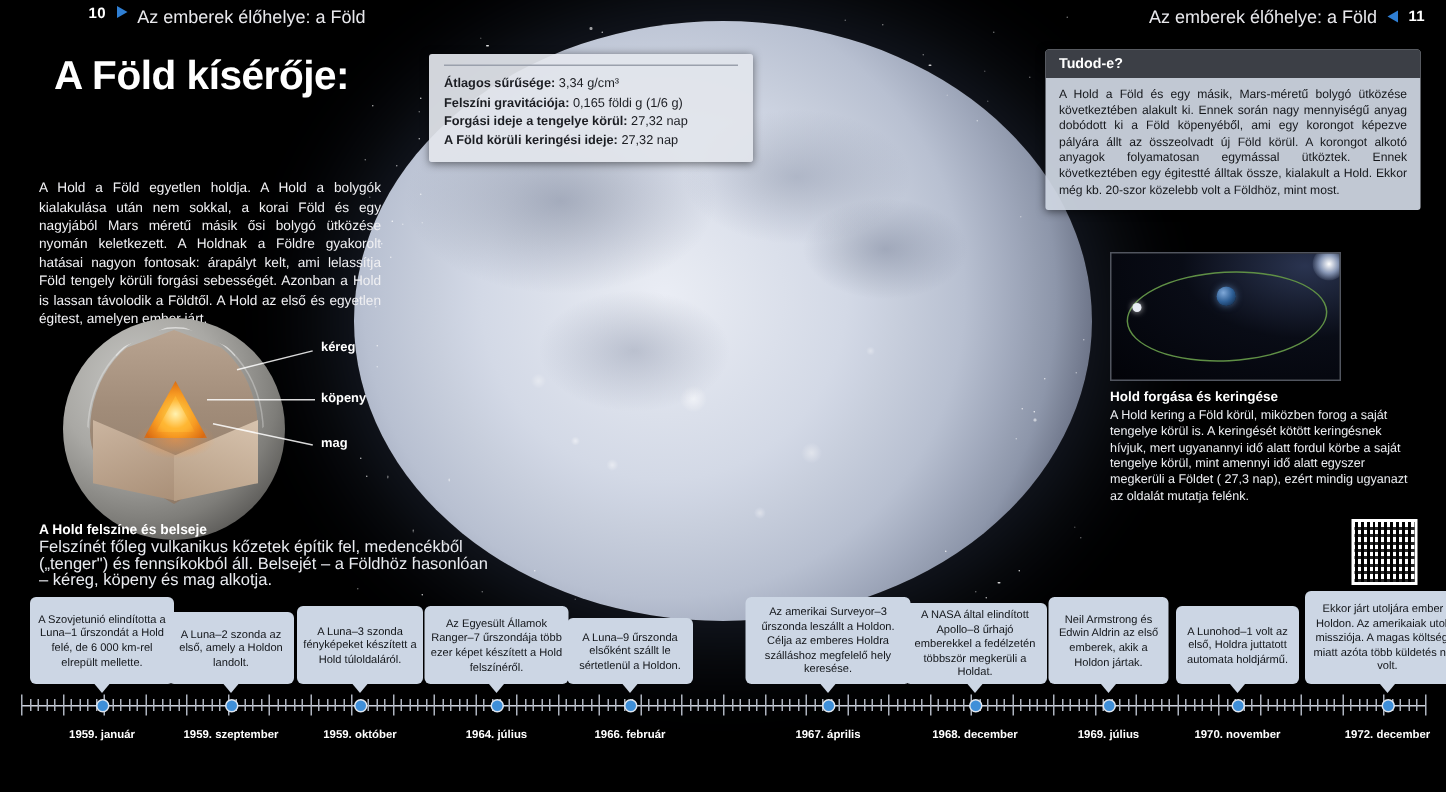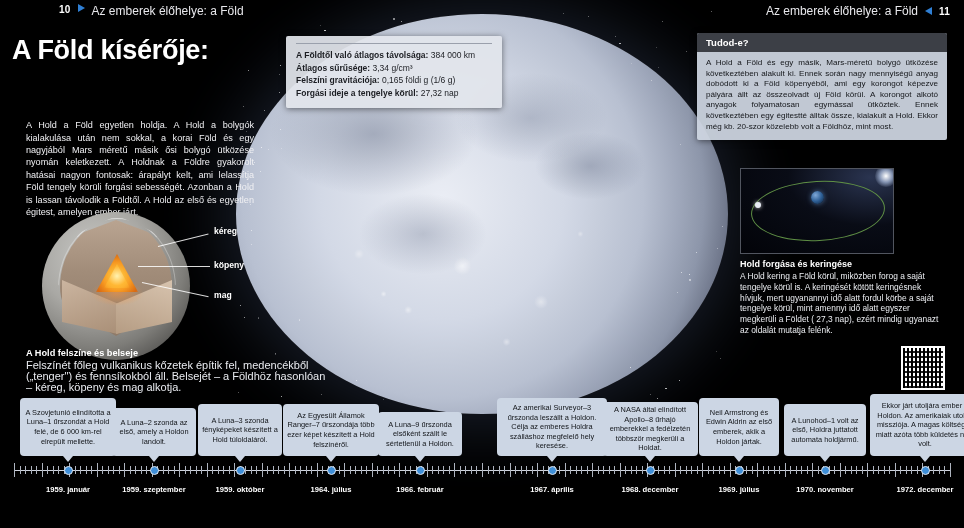--- a/index.html
+++ b/index.html
@@ -42,21 +42,21 @@
   
   .hdr{position:absolute;top:0;left:0;right:0;height:22px;}
   .hdr-left{position:absolute;left:14px;top:4px;display:flex;align-items:flex-start;gap:7px;margin-left:45px;}
   .hdr-right{position:absolute;right:14px;top:4px;display:flex;align-items:center;gap:7px;}
   .pgnum{font-size:10px;font-weight:bold;color:#ffffff;letter-spacing:.2px;}
   .hdr-title{font-size:12px;color:#e8e8ec;}
   .tri-r{width:0;height:0;border-left:7px solid #2f7fd4;border-top:4.5px solid transparent;border-bottom:4.5px solid transparent;}
   .tri-l{width:0;height:0;border-right:7px solid #2f7fd4;border-top:4.5px solid transparent;border-bottom:4.5px solid transparent;}
 
   
-  .headline{position:absolute;left:12px;top:36px;width:250px;
+  .headline{position:absolute;left:36px;top:36px;width:250px;
     font-size:27px;line-height:29px;font-weight:bold;color:#fff;letter-spacing:-.3px;}
   .intro{position:absolute;left:26px;top:110px;width:228px;
     font-size:9.1px;line-height:12.4px;color:#f0f0f3;text-align:justify;}
 
   
   .databox{position:absolute;left:286px;top:36px;width:196px;
     background:rgba(226,229,236,.93);border-radius:2px;padding:7px 10px 9px 10px;
     box-shadow:0 1px 6px rgba(0,0,0,.5);}
   .databox h3{margin:0 0 4px 0;font-size:10px;color:#15171c;font-weight:bold;}
   .databox .rule{height:1px;background:#9aa0ac;margin:0 0 5px 0;}
@@ -215,24 +215,24 @@
 
   <div class="headline">
     <div>A Föld kísérője:</div>
   </div>
 
   <p class="intro">A Hold a Föld egyetlen holdja. A Hold a bolygók kialakulása után nem sokkal, a korai Föld és egy nagyjából Mars méretű másik ősi bolygó ütközése nyomán keletkezett. A Holdnak a Földre gyakorolt hatásai nagyon fontosak: árapályt kelt, ami lelassítja Föld tengely körüli forgási sebességét. Azonban a Hold is lassan távolodik a Földtől. A Hold az első és egyetlen égitest, amelyen ember járt.</p>
 
   <div class="databox">
     <div class="rule"></div>
     <ul id="databox-list">
-        <li><b>A Földtől való átlagos távolsága: </b><span>384 000 km</span></li>
         <li><b>Átlagos sűrűsége: </b><span>3,34 g/cm³</span></li>
         <li><b>Felszíni gravitációja: </b><span>0,165 földi g (1/6 g)</span></li>
         <li><b>Forgási ideje a tengelye körül: </b><span>27,32 nap</span></li>
+        <li><b>A Föld körüli keringési ideje: </b><span>27,32 nap</span></li>
       </ul>
   </div>
 
   <div class="didyou">
     <div class="bar">Tudod-e?</div>
     <div class="body">A Hold a Föld és egy másik, Mars-méretű bolygó ütközése következtében alakult ki. Ennek során nagy mennyiségű anyag dobódott ki a Föld köpenyéből, ami egy korongot képezve pályára állt az összeolvadt új Föld körül. A korongot alkotó anyagok folyamatosan egymással ütköztek. Ennek következtében egy égitestté álltak össze, kialakult a Hold. Ekkor még kb. 20-szor közelebb volt a Földhöz, mint most.</div>
   </div>
 
   <div class="orbitfig">
     <div class="orbit-sun"></div>

